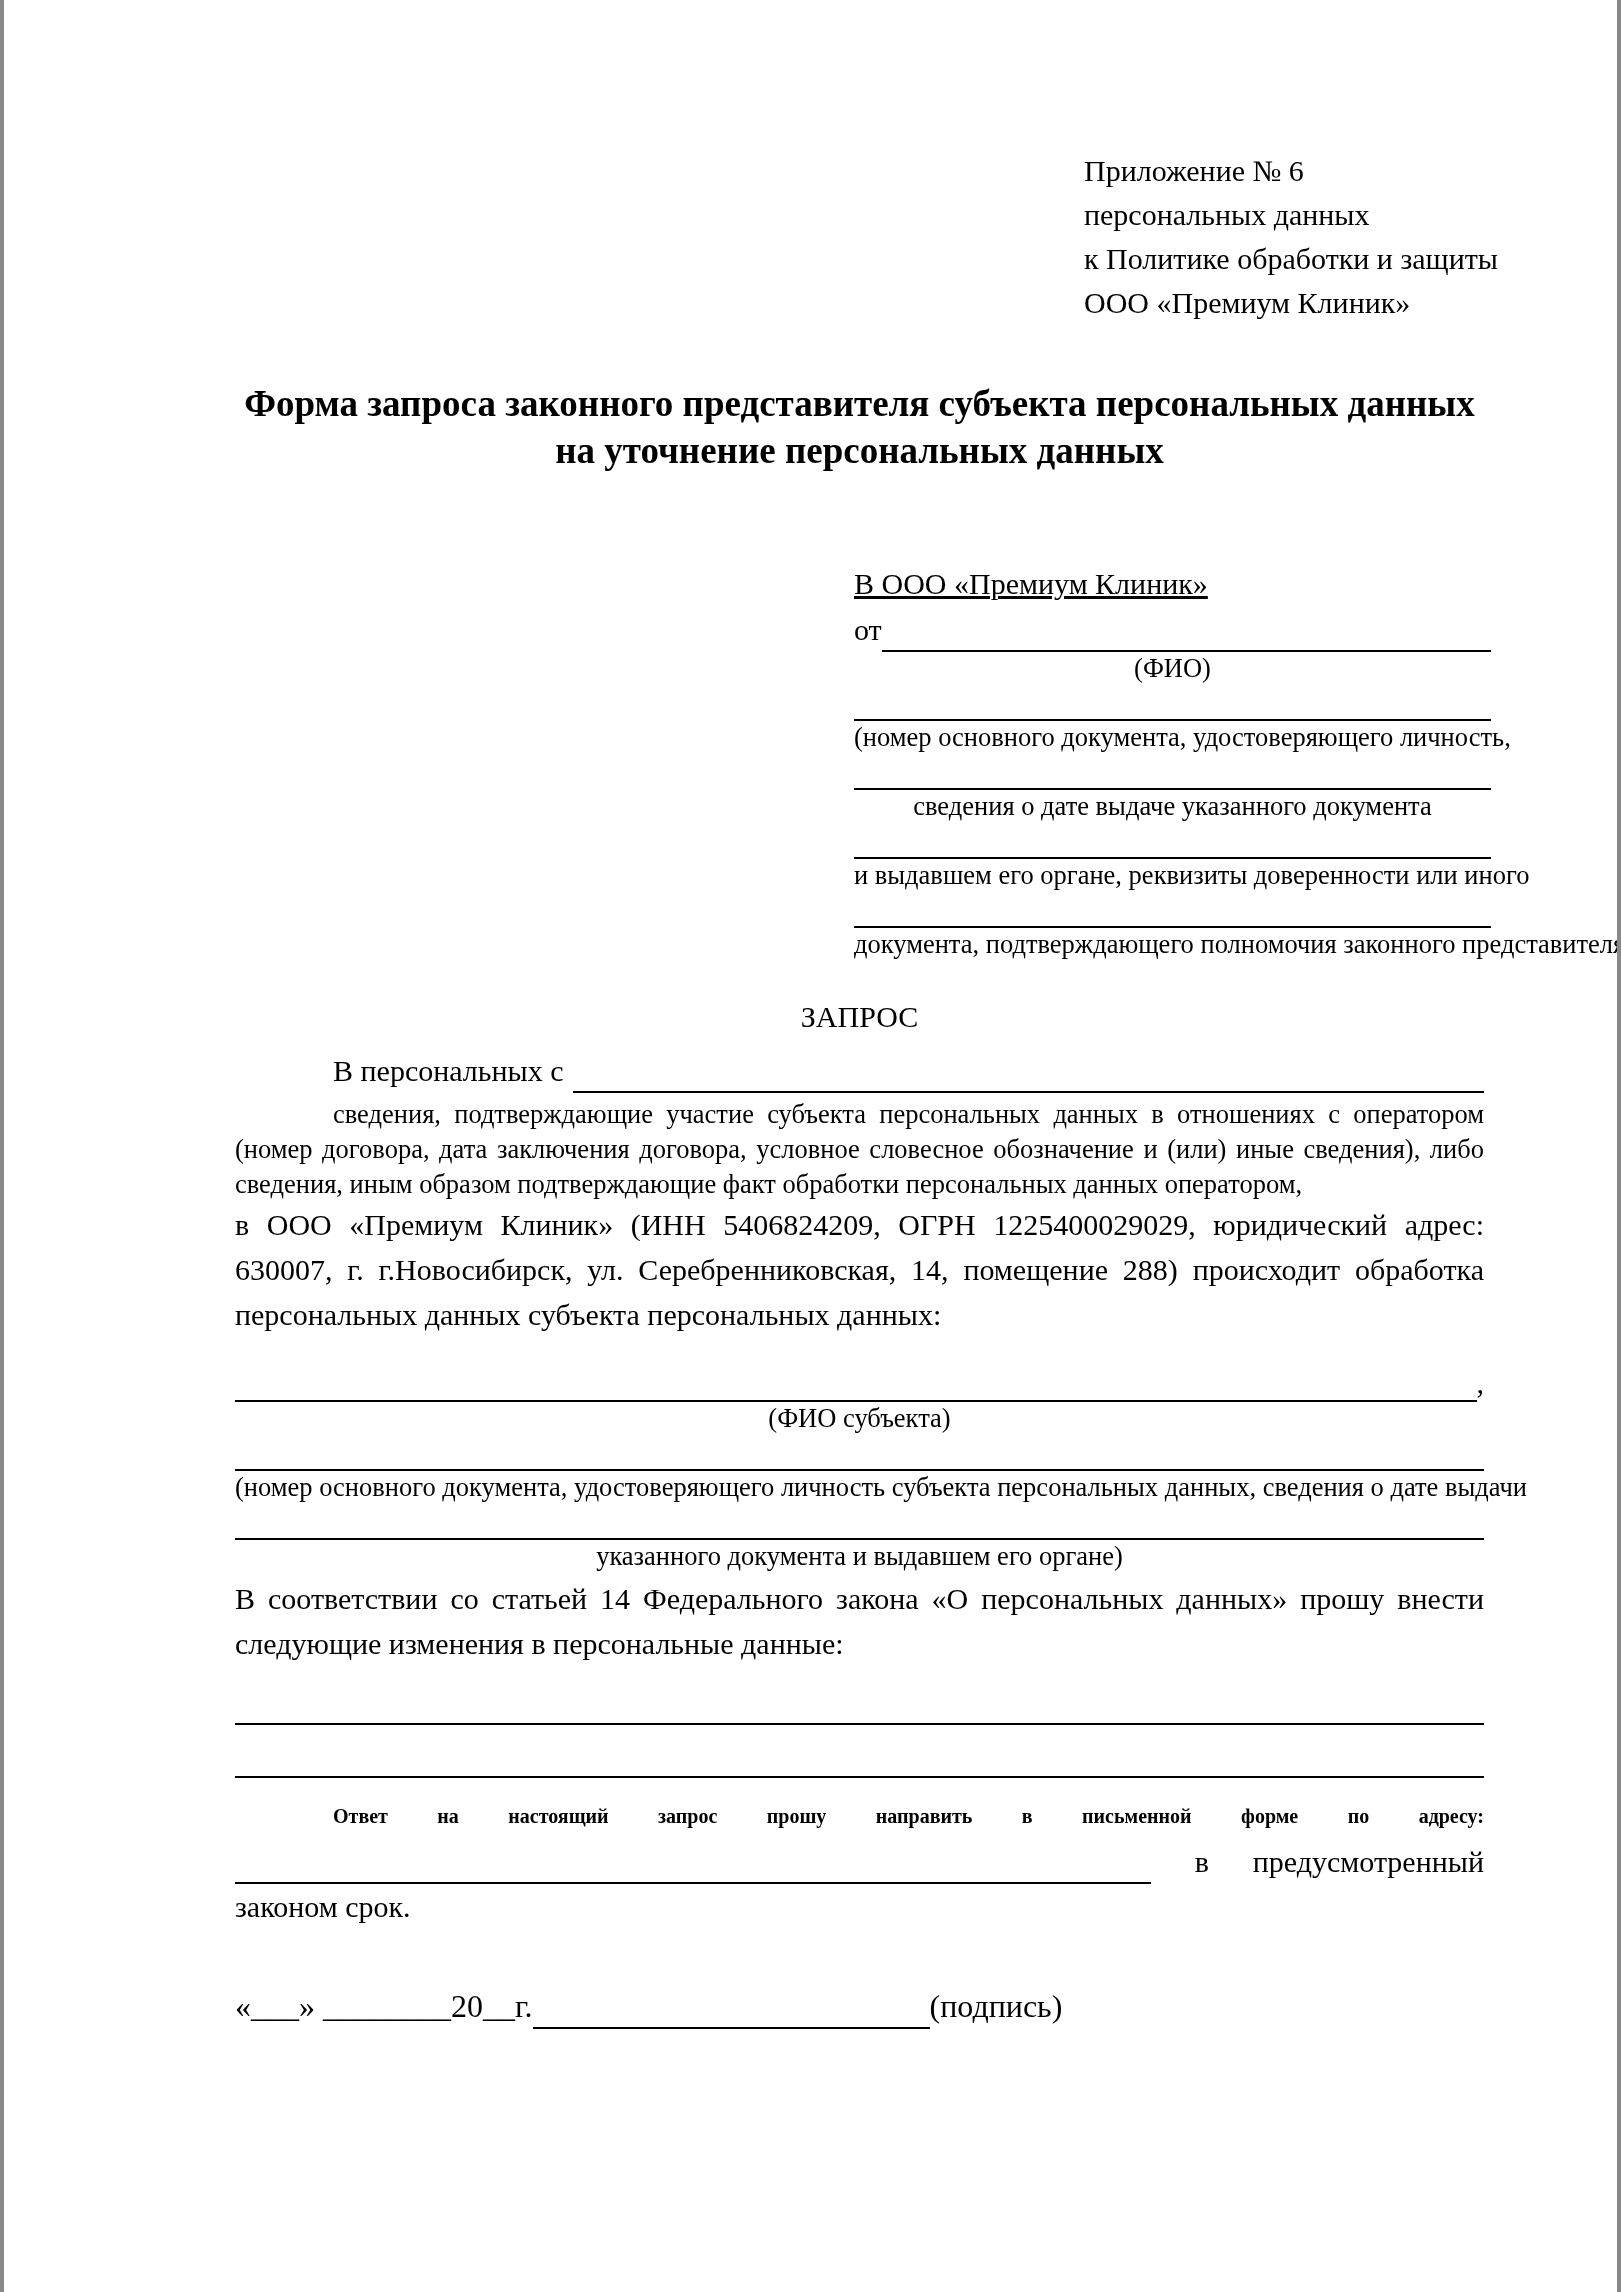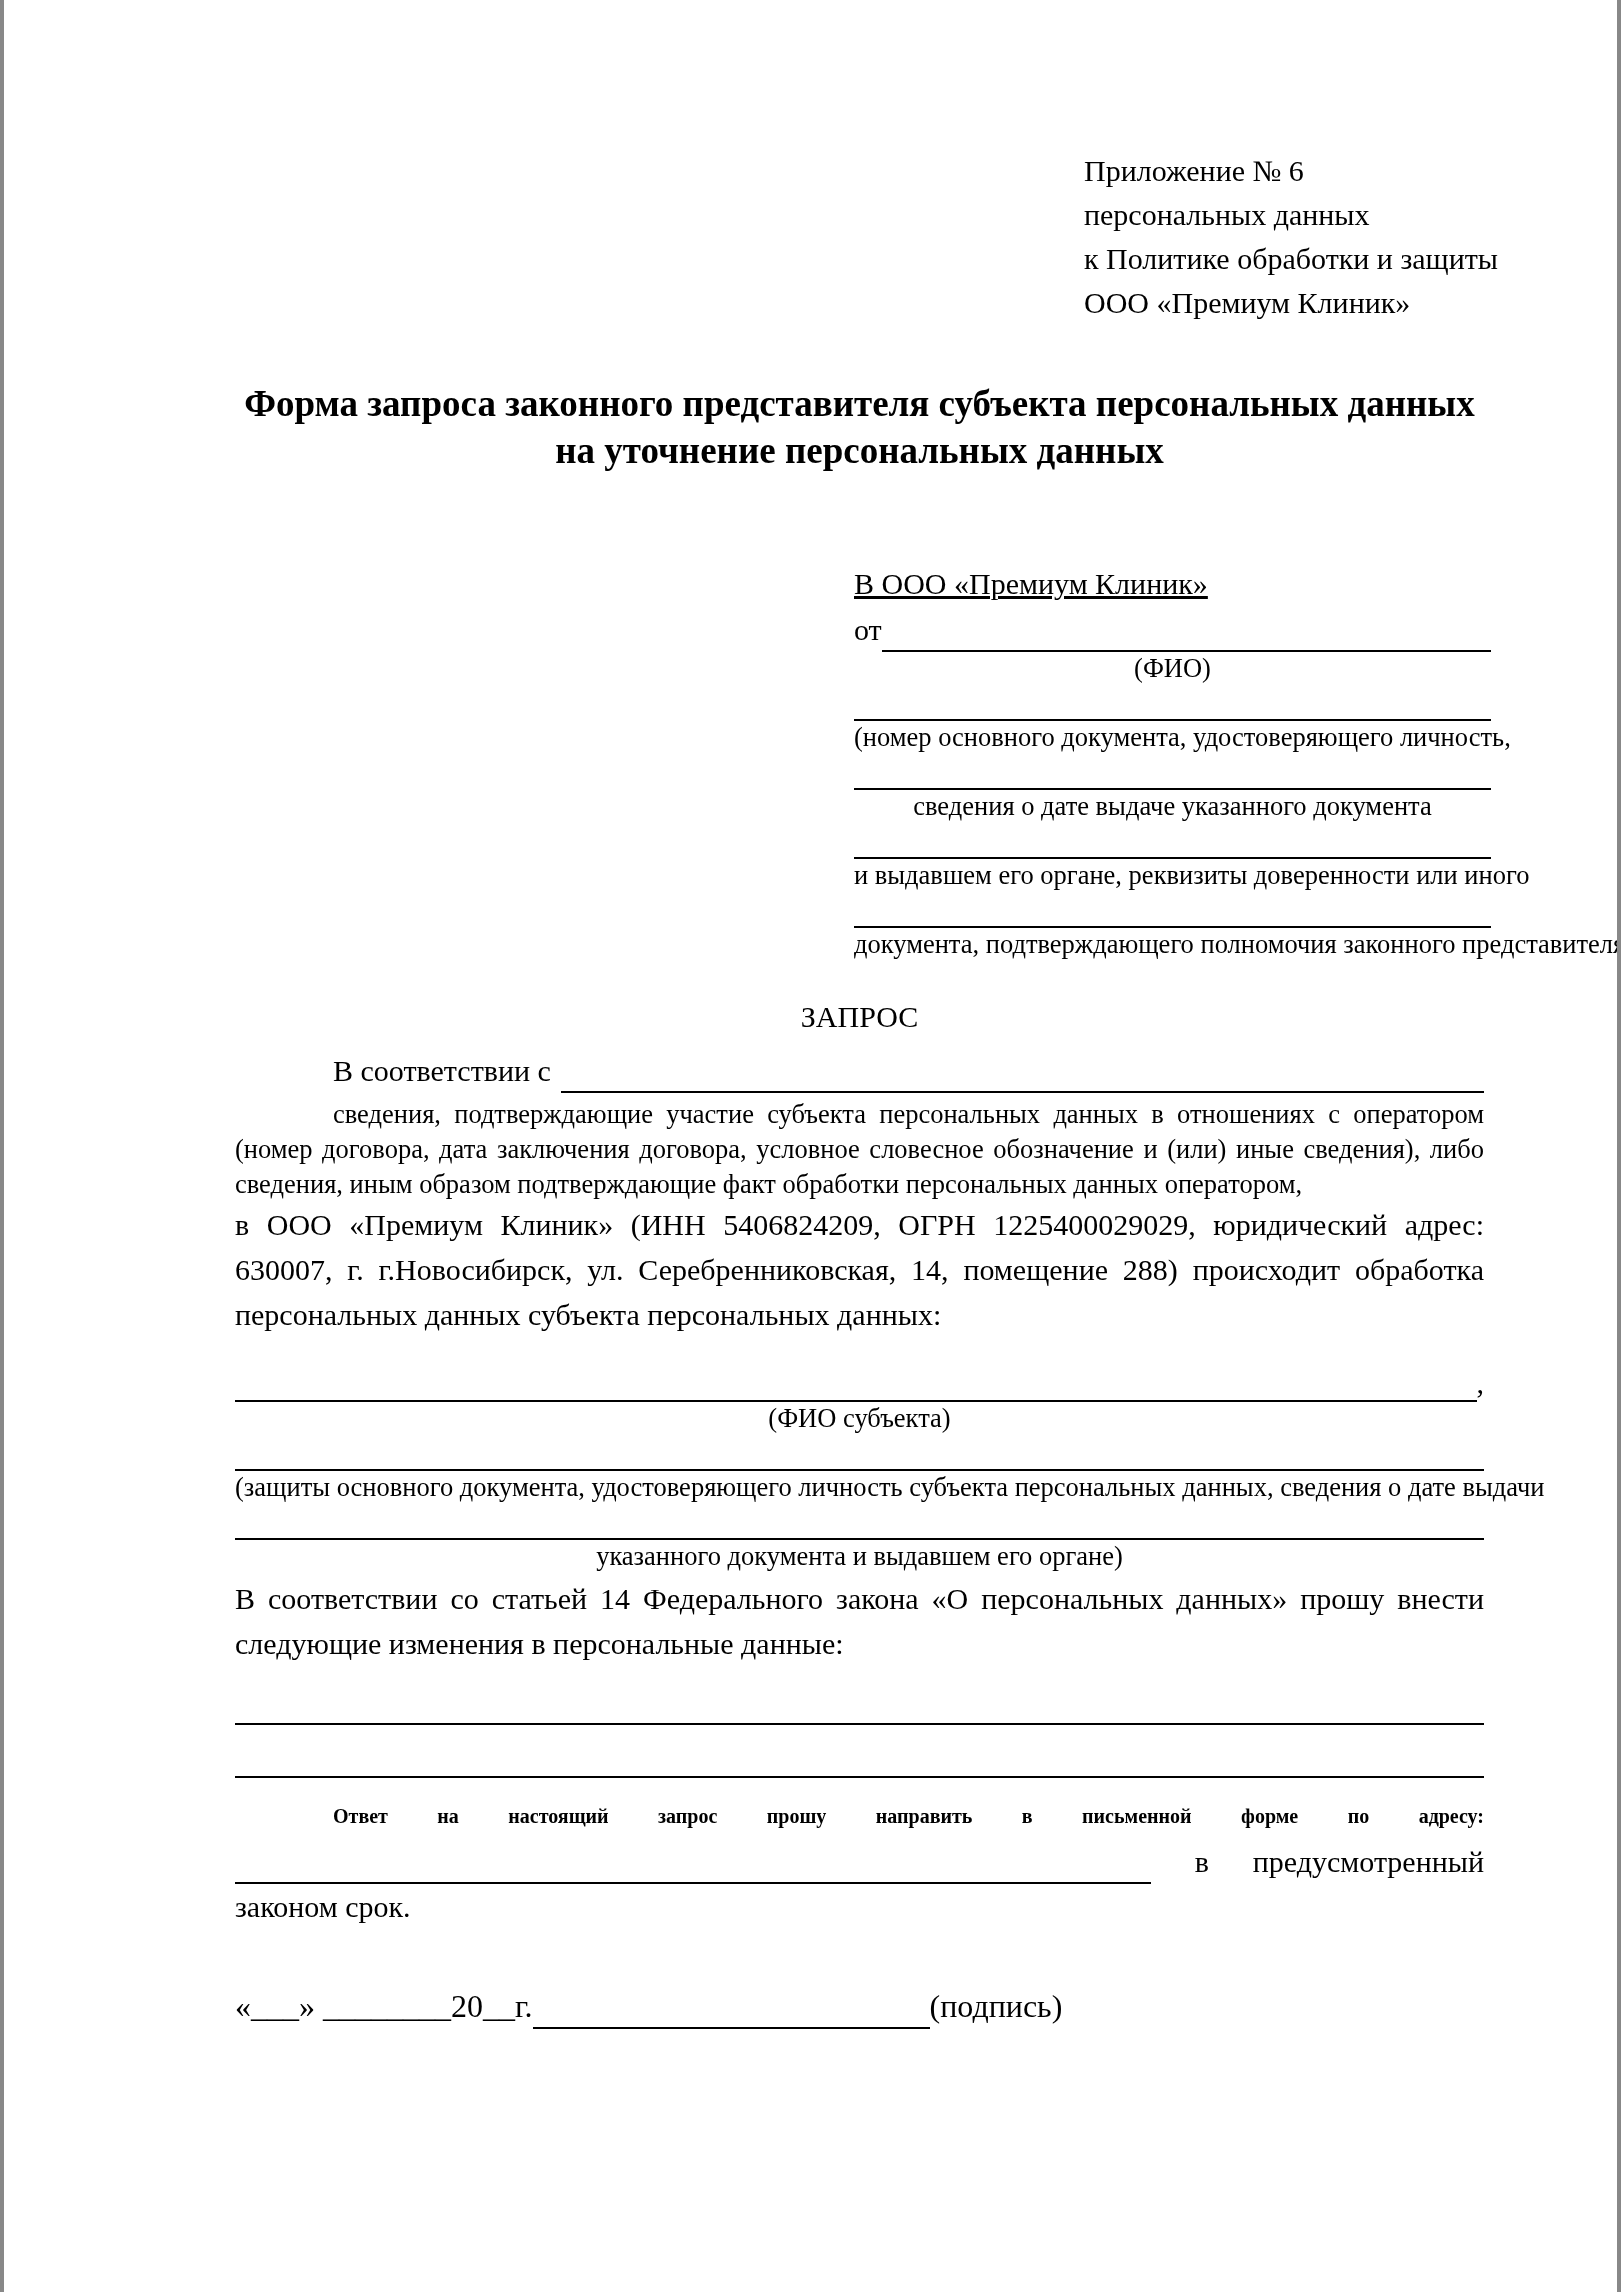--- a/index.html
+++ b/index.html
@@ -110,35 +110,35 @@
       <div class="write-line"></div>
       <div class="caption">и выдавшем его органе, реквизиты доверенности или иного</div>
 
       <div class="write-line"></div>
       <div class="caption">документа, подтверждающего полномочия законного представителя)</div>
     </div>
 
     <div class="zapros">ЗАПРОС</div>
 
     <div class="accordance-row">
-      <span class="lead">В соответствии с</span>
+      <span class="lead">В персональных с</span>
       <span class="fill-ul"></span>
     </div>
     <div class="note">сведения, подтверждающие участие субъекта персональных данных в отношениях с оператором (номер договора, дата заключения договора, условное словесное обозначение и (или) иные сведения), либо сведения, иным образом подтверждающие факт обработки персональных данных оператором,</div>
 
     <div class="paragraph">в ООО «Премиум Клиник» (ИНН 5406824209, ОГРН 1225400029029, юридический адрес: 630007, г. г.Новосибирск, ул. Серебренниковская, 14, помещение 288) происходит обработка персональных данных субъекта персональных данных:</div>
 
     <div class="subject-fio-row">
       <span class="fill-ul"></span>
       <span>,</span>
     </div>
     <div class="caption full-caption">(ФИО субъекта)</div>
 
     <div class="write-line"></div>
-    <div class="caption full-caption">(защиты основного документа, удостоверяющего личность субъекта персональных данных, сведения о дате выдачи</div>
+    <div class="caption full-caption">(номер основного документа, удостоверяющего личность субъекта персональных данных, сведения о дате выдачи</div>
 
     <div class="write-line"></div>
     <div class="caption full-caption">указанного документа и выдавшем его органе)</div>
 
     <div class="paragraph article-par">В соответствии со статьей 14 Федерального закона «О персональных данных» прошу внести следующие изменения в персональные данные:</div>
 
     <div class="blank-line-1"></div>
     <div class="blank-line-2"></div>
 
     <div class="answer-first">Ответ на настоящий запрос прошу направить в письменной форме по адресу:</div>

